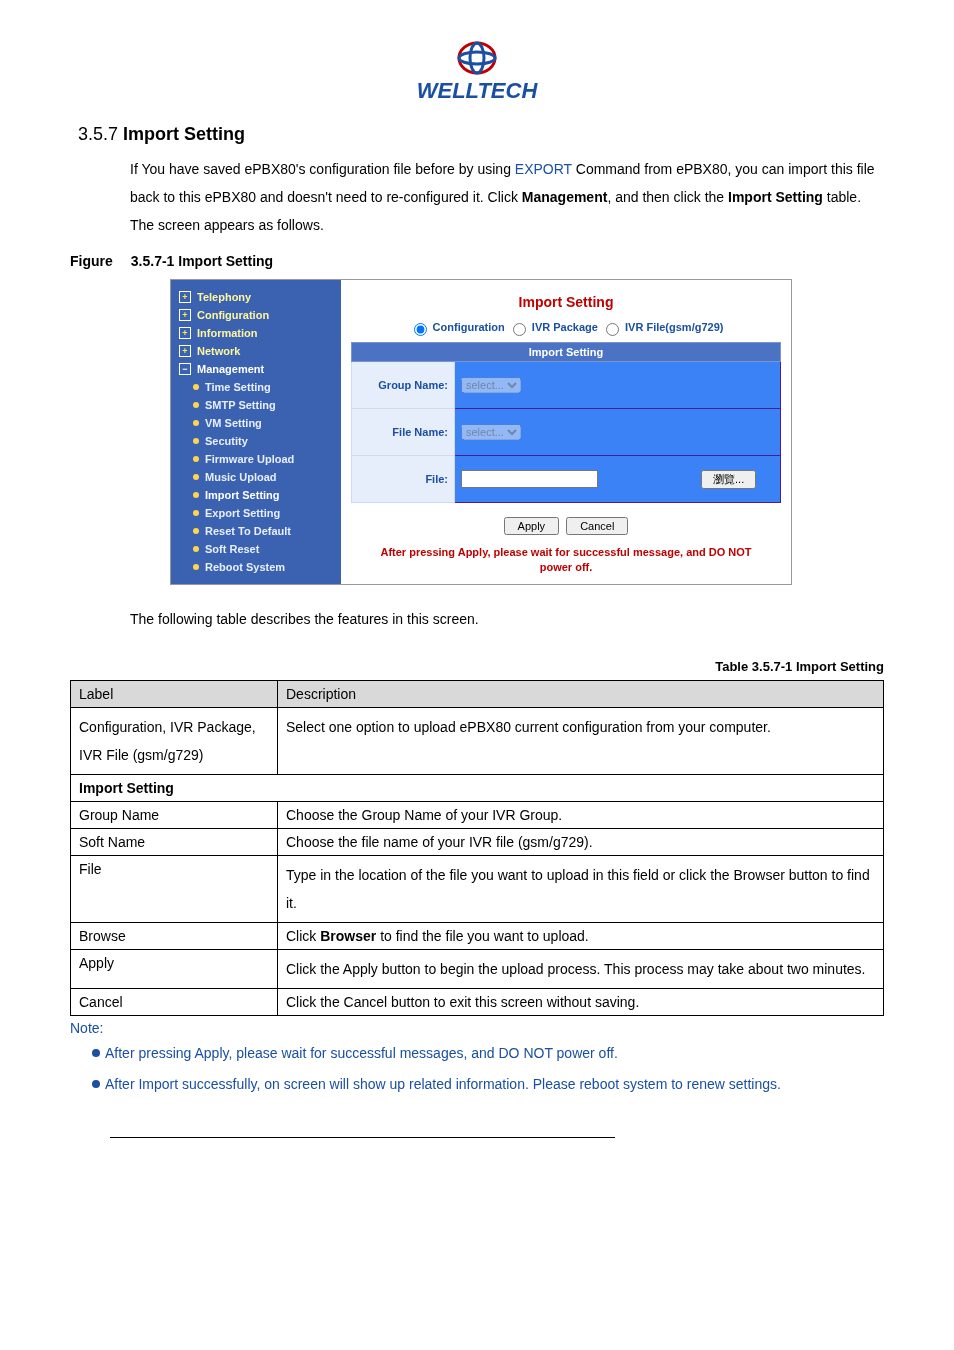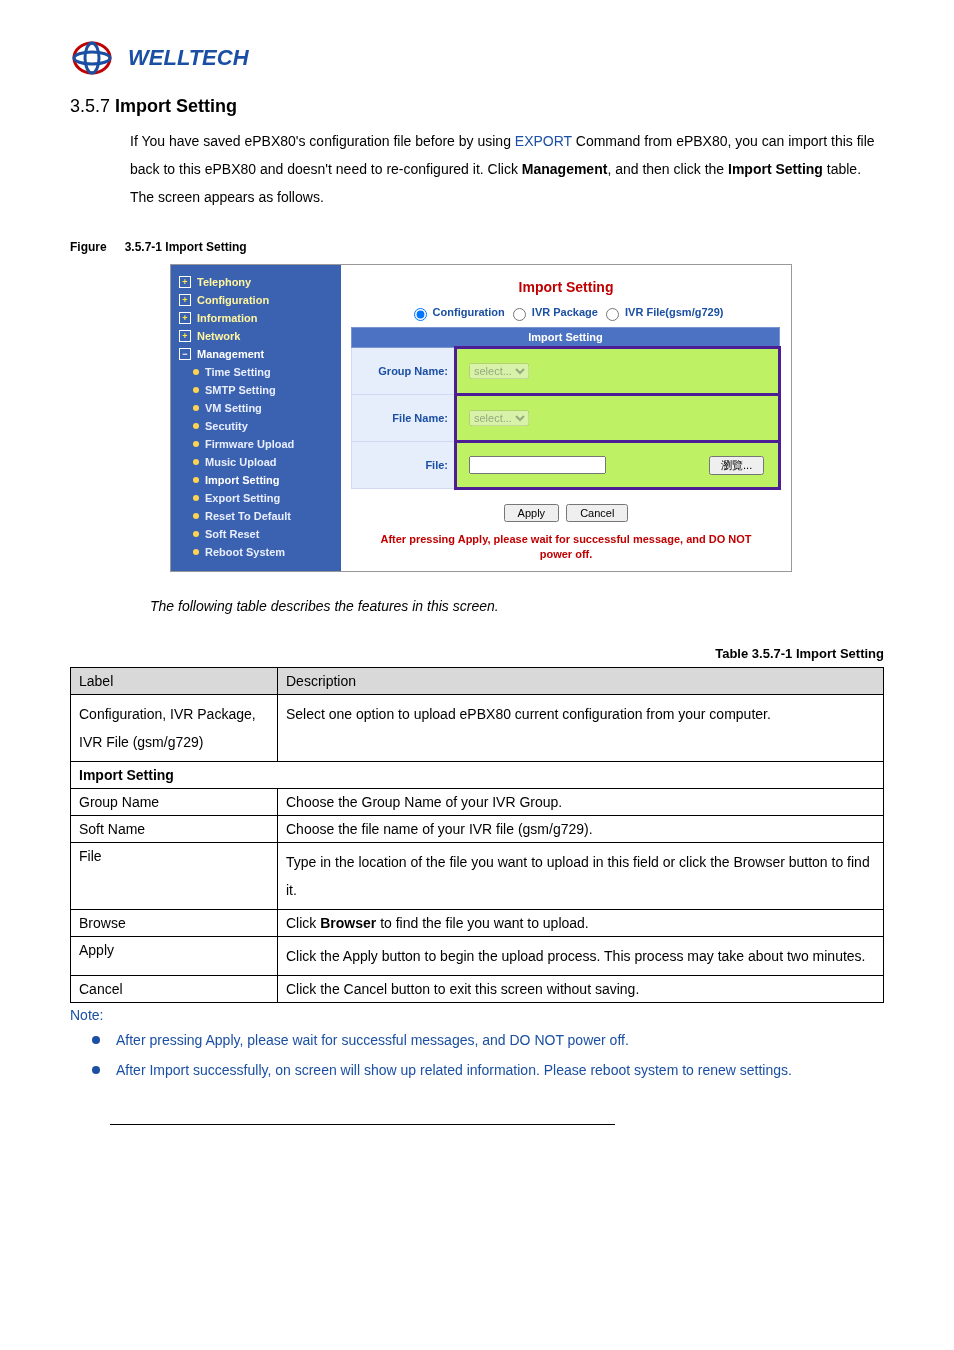--- a/index.html
+++ b/index.html
@@ -10,47 +10,48 @@
     padding: 40px 70px;
     color: #000;
     background: #fff;
   }
   .logo {
     margin-bottom: 20px;
   }
   .logo-wrap {
     display: flex;
     align-items: center;
-    gap: 14px;
+    gap: 2px;
+    flex-direction: column;
   }
   .section-heading {
     font-size: 18px;
     font-weight: bold;
-    margin: 10px 0;
+    margin: 10px 8px;
   }
   .section-heading .num {
     font-weight: normal;
     font-family: Verdana, Arial, sans-serif;
   }
   .body-text {
     margin-left: 60px;
     line-height: 2.0;
     font-size: 14px;
     font-family: Verdana, Arial, sans-serif;
   }
   .body-text .kw {
     font-weight: bold;
   }
   .body-text .export-link {
     color: #1a4fa3;
   }
   .fig-caption {
     font-weight: bold;
-    font-size: 12px;
-    margin: 29px 0 10px 0;
+    font-size: 14px;
+    margin: 14px 0 10px 0;
   }
   .fig-caption .gap {
     display: inline-block;
     width: 18px;
   }
   
   .fig {
     margin: 0 0 20px 100px;
     border: 1px solid #999;
     width: 620px;
@@ -155,23 +156,23 @@
   .fig .tbl td.label {
     background: #e6edfb;
     color: #1a4fa3;
     text-align: right;
     padding: 17px 6px;
     font-weight: bold;
     border: 1px solid #cfd9f0;
     width: 90px;
   }
   .fig .tbl td.val {
-    background: #bef264;
-    padding: 2px 12px;
-    border: 3px solid #4c1d95;
+    background: #3b82f6;
+    padding: 2px 6px;
+    border: 1px solid #4c1d95;
   }
   .fig .tbl select, .fig .tbl input[type=text] {
     font-size: 11px;
     color: #888;
   }
   .fig .tbl .browse-btn {
     font-size: 11px;
     padding: 0 10px;
     margin-left: 100px;
   }
@@ -185,24 +186,23 @@
     margin: 0 2px;
   }
   .fig .warn {
     text-align: center;
     color: #c00000;
     font-weight: bold;
     font-size: 11px;
     line-height: 1.4;
   }
   .after-fig {
-    margin-left: 80px;
+    margin-left: 60px;
     line-height: 2.0;
     font-size: 14px;
-    font-style: italic;
   }
   .tbl-caption {
     text-align: right;
     font-weight: bold;
     font-size: 13px;
     margin: 26px 0 6px;
   }
   
   table.desc {
     border-collapse: collapse;
@@ -224,21 +224,21 @@
     font-weight: bold;
   }
   .note {
     color: #1a4fa3;
     margin-top: 4px;
     font-size: 14px;
   }
   .note-item {
     display: flex;
     align-items: flex-start;
-    gap: 16px;
+    gap: 5px;
     margin: 4px 0 4px 22px;
     line-height: 1.9;
     color: #1a4fa3;
     font-size: 14px;
   }
   .note-item .dot {
     width: 8px;
     height: 8px;
     border-radius: 50%;
     background: #1a4fa3;

